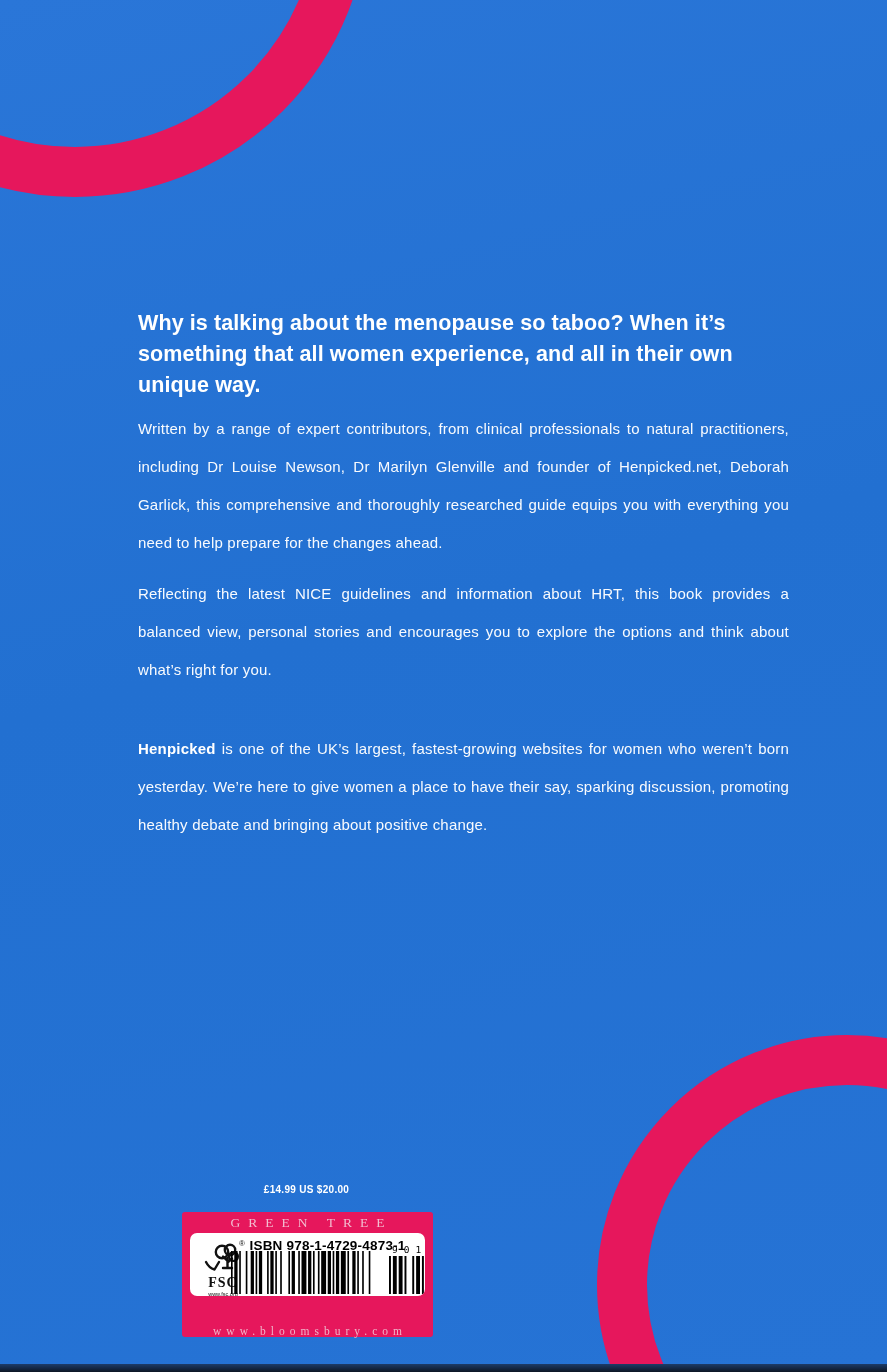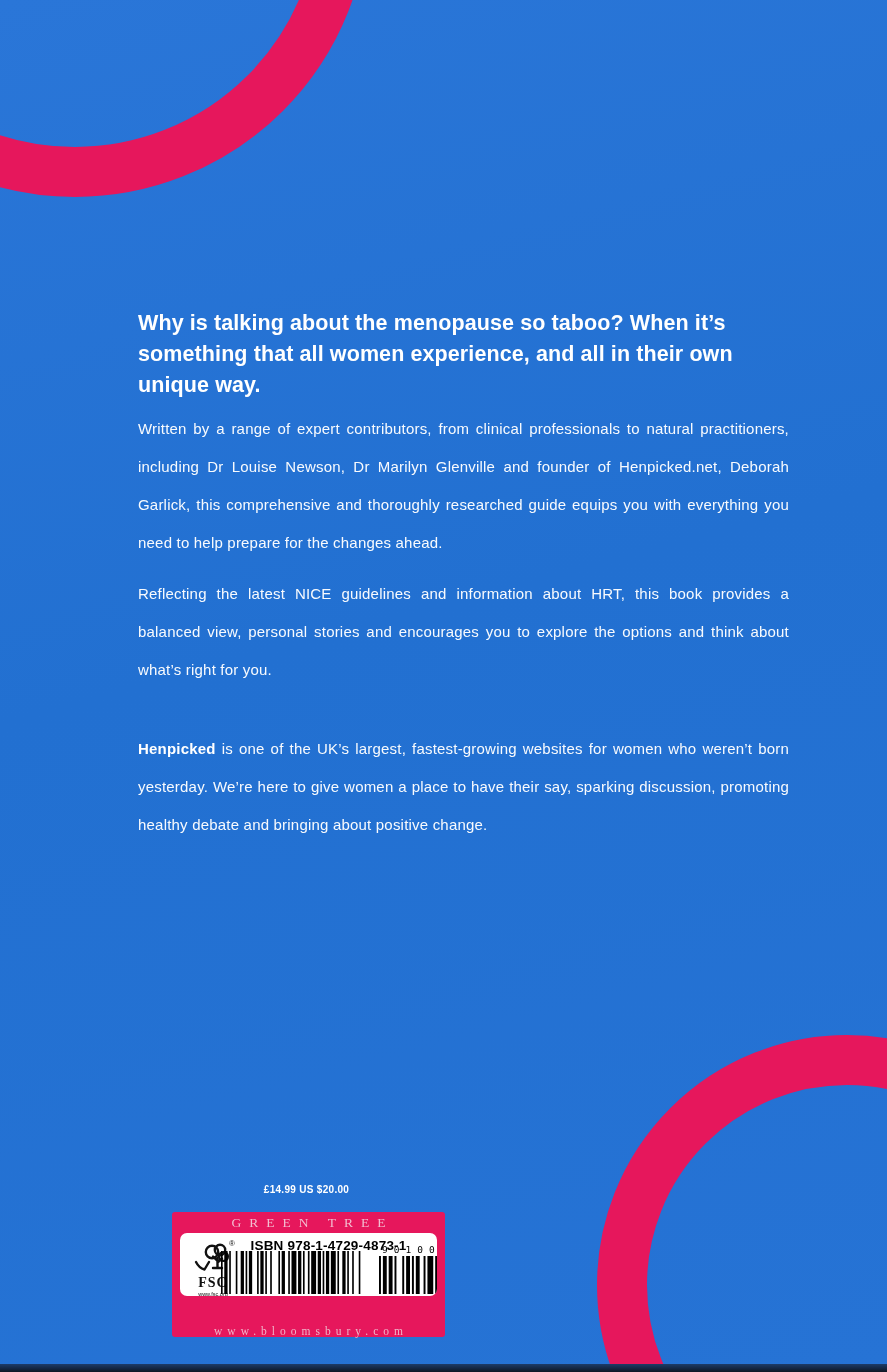--- a/index.html
+++ b/index.html
@@ -61,23 +61,23 @@
     text-align: center;
     color: #ffffff;
     font-weight: bold;
     font-size: 10px;
     letter-spacing: 0.3px;
   }
 
   
   .panel {
     position: absolute;
-    left: 172px;
+    left: 182px;
     top: 1212px;
-    width: 273px;
+    width: 251px;
     height: 125px;
     background: #e6175c;
     border-radius: 3px;
     display: flex;
     flex-direction: column;
   }
   .imprint {
     height: 27px;
     display: flex;
     align-items: center;

